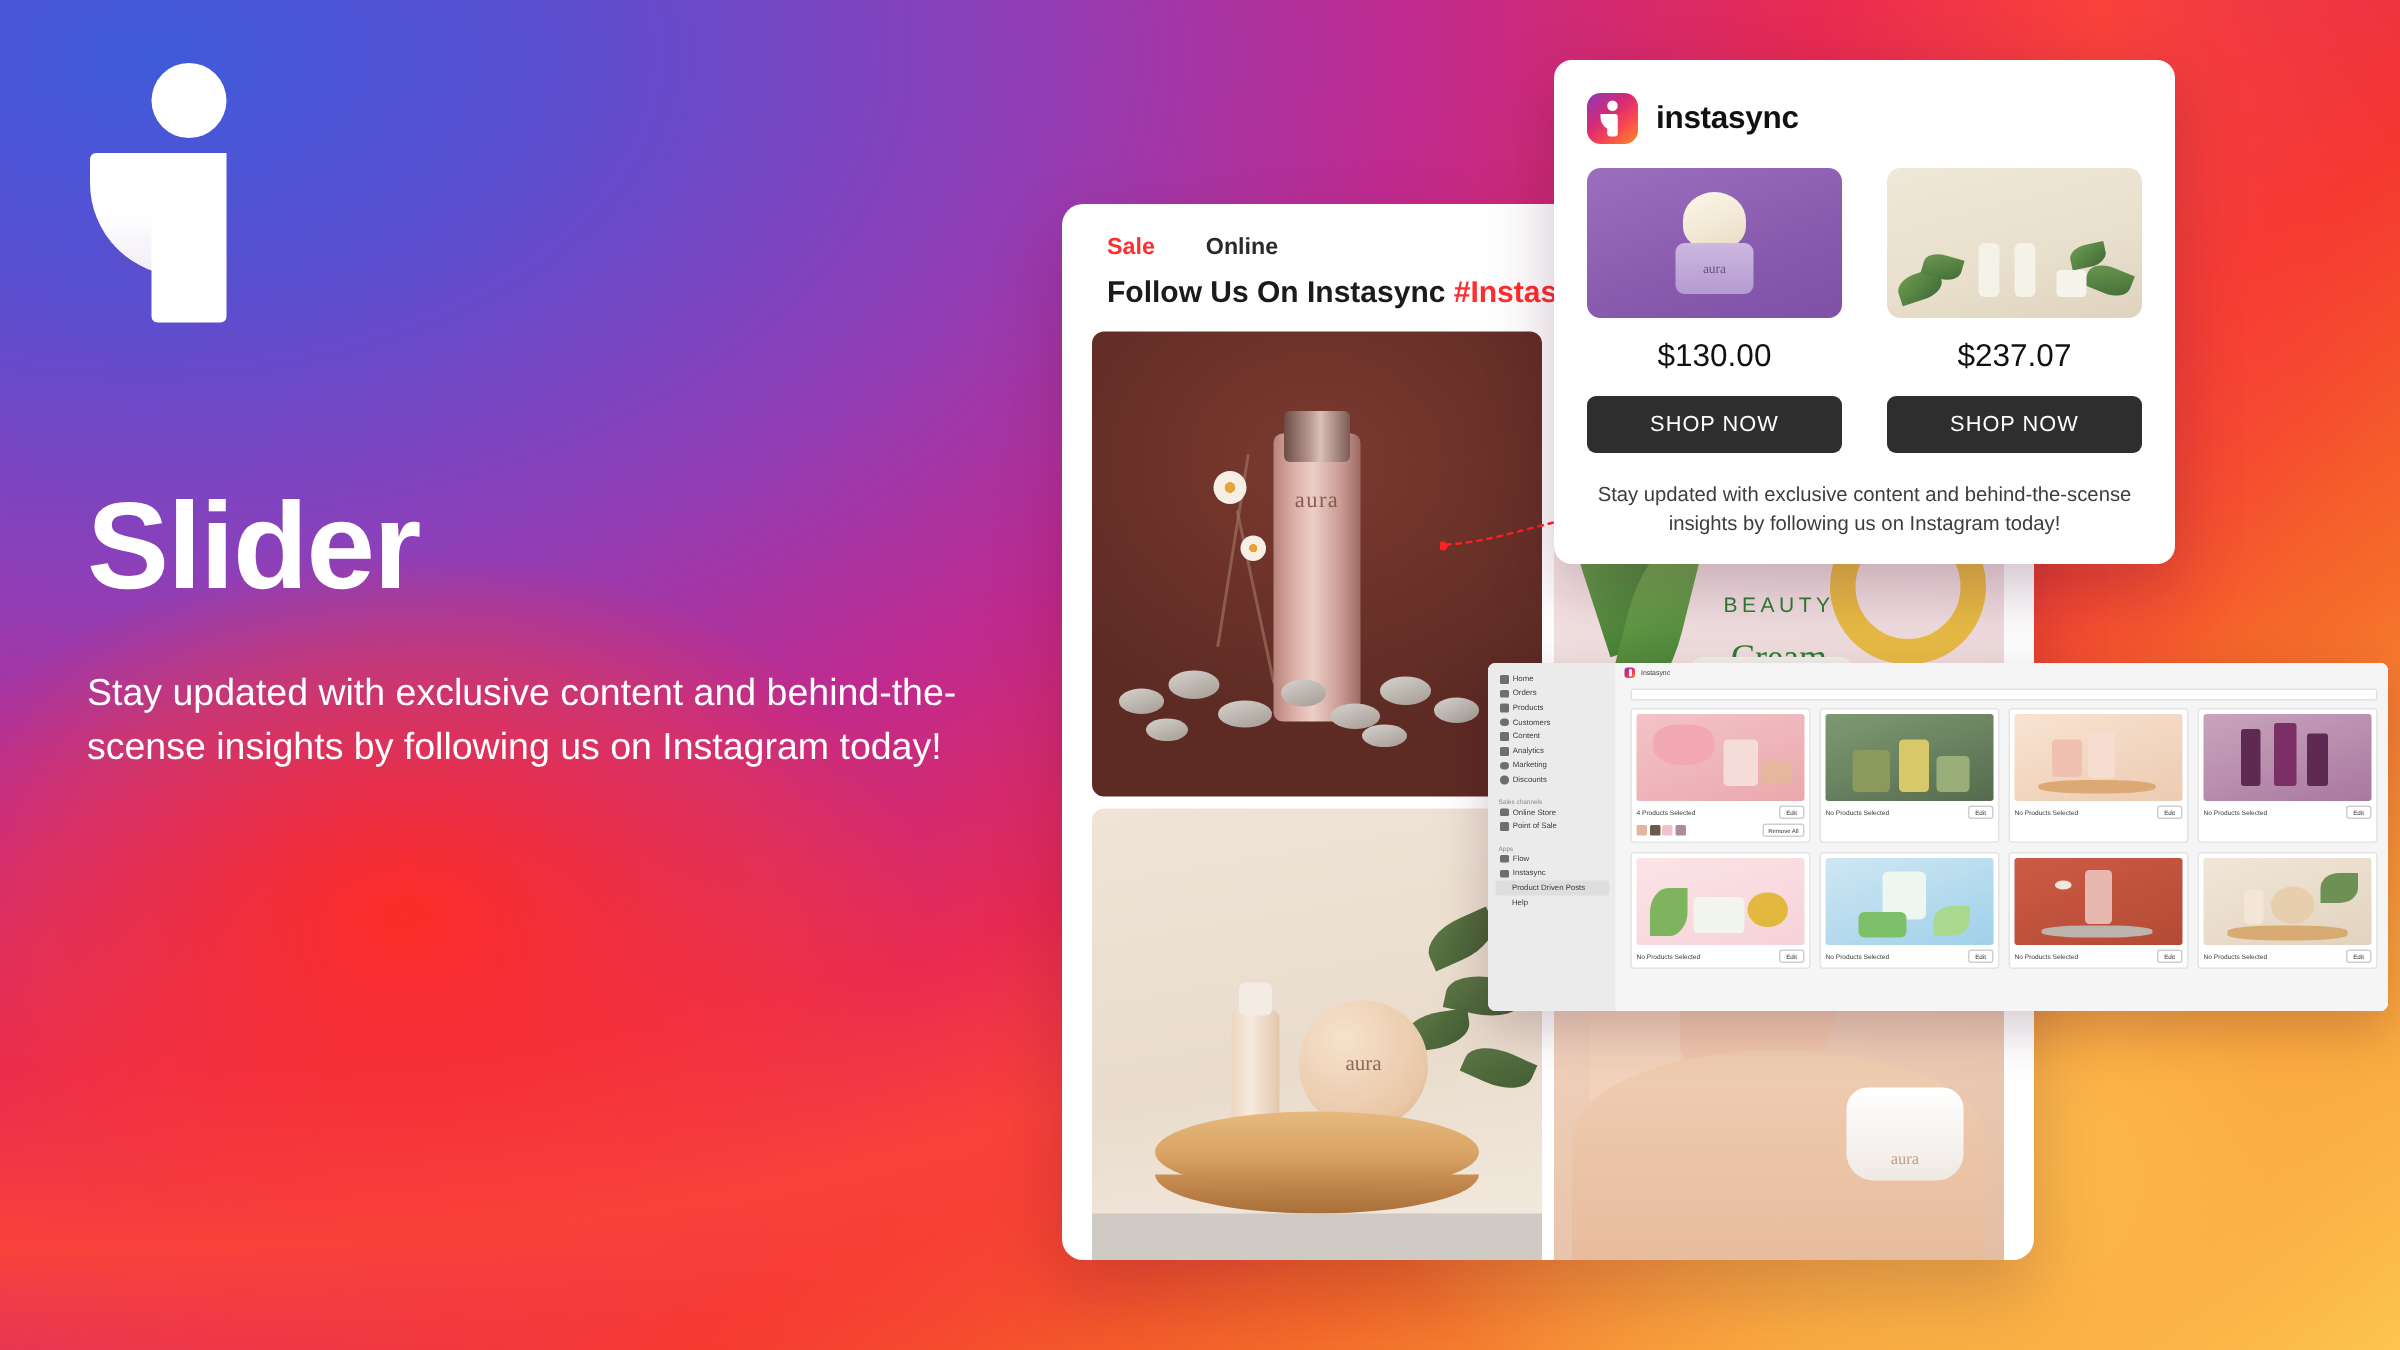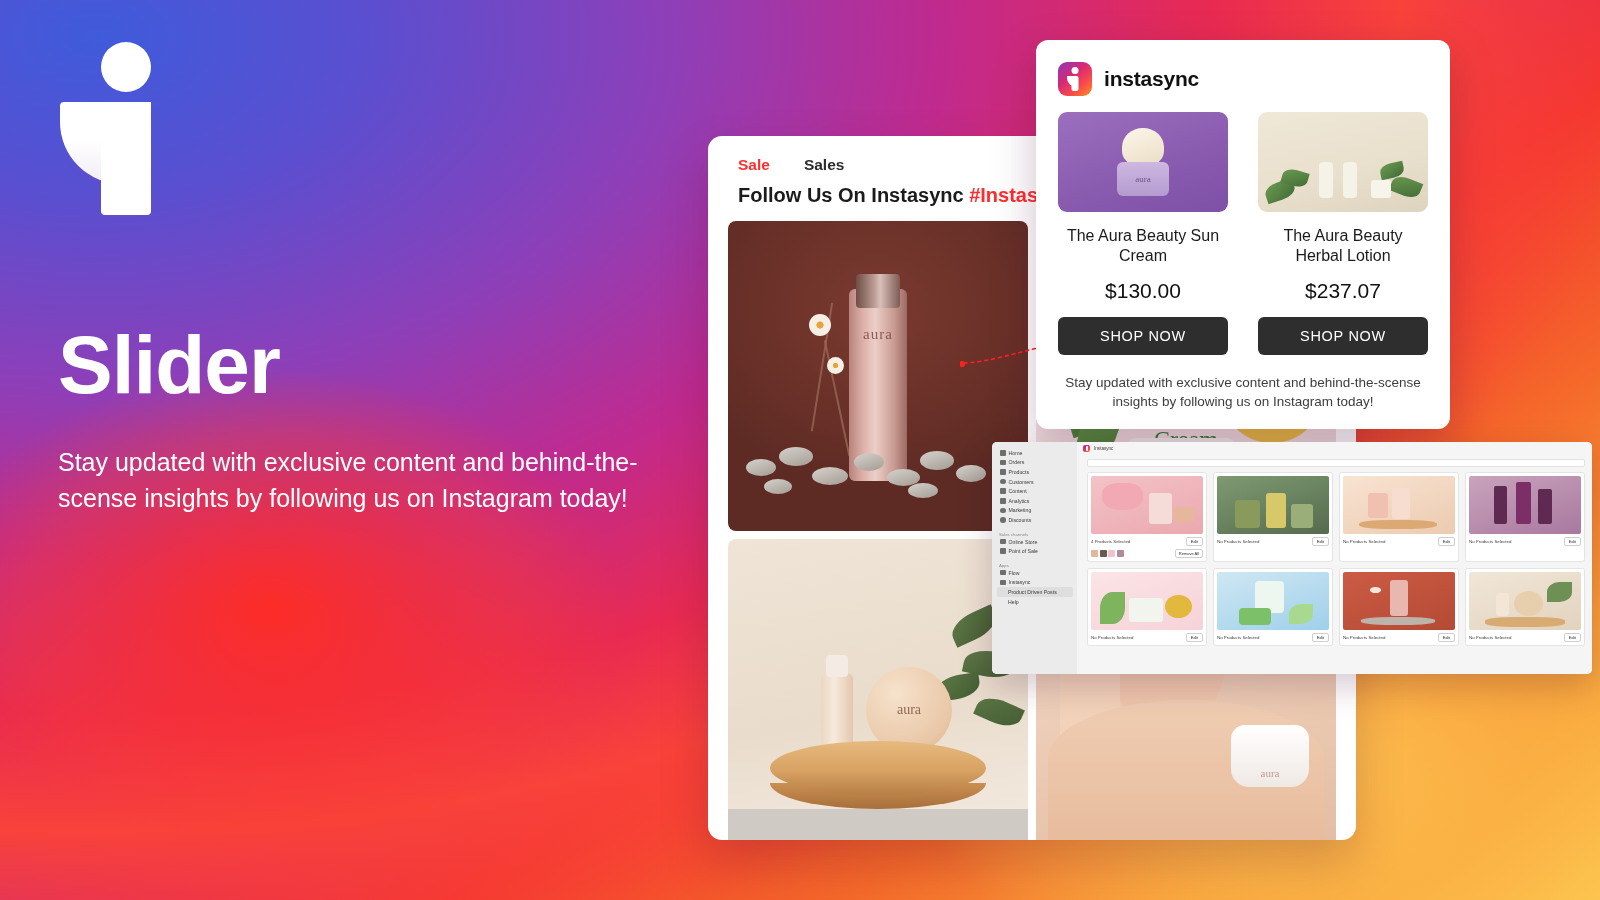--- a/index.html
+++ b/index.html
@@ -219,21 +219,21 @@
     <div class="logo-hook"></div>
     <div class="logo-stem"></div>
   </div>
   <h1 class="title">Slider</h1>
   <p class="lede">Stay updated with exclusive content and behind-the-scense insights by following us on Instagram today!</p>
 </section>
 
 <section class="storefront">
   <div class="sf-tabs">
     <div class="sf-tab active">Sale</div>
-    <div class="sf-tab">Sales</div>
+    <div class="sf-tab">Online</div>
   </div>
   <div class="sf-heading">
     <span>Follow Us On Instasync </span><span class="hash">#Instasync</span>
   </div>
 
   <div class="sf-grid">
 
     <div class="sf-cell img-bottle-stones">
       <div class="stem" style="left:31%;top:26%;height:42%;transform:rotate(9deg);"></div>
       <div class="stem" style="left:36%;top:38%;height:38%;transform:rotate(-12deg);"></div>
@@ -308,36 +308,34 @@
   </div>
 
   <div class="prod-row">
     <div class="prod">
       <div class="prod-thumb thumb-purple">
         <div class="swirl"></div>
         <div class="jarp">
             <b>aura</b>
           </div>
       </div>
-      <div class="prod-name">The Aura Beauty Sun Cream</div>
       <div class="prod-price">$130.00</div>
       <button class="shop-now">SHOP NOW</button>
     </div>
 
     <div class="prod">
       <div class="prod-thumb thumb-beige">
         <div class="lf" style="left:4%;bottom:12%;width:30px;height:18px;transform:rotate(-18deg);"></div>
         <div class="lf" style="left:14%;bottom:26%;width:26px;height:16px;transform:rotate(16deg);"></div>
         <div class="lf" style="right:4%;bottom:16%;width:30px;height:18px;transform:rotate(22deg);"></div>
         <div class="lf" style="right:14%;bottom:34%;width:24px;height:15px;transform:rotate(-12deg);"></div>
         <div class="bt" style="left:36%;"></div>
         <div class="bt" style="left:50%;"></div>
         <div style="position:absolute;right:22%;bottom:14%;width:20px;height:18px;border-radius:3px;background:#f7f4ec;"></div>
       </div>
-      <div class="prod-name">The Aura Beauty Herbal Lotion</div>
       <div class="prod-price">$237.07</div>
       <button class="shop-now">SHOP NOW</button>
     </div>
   </div>
 
   <div class="popup-foot">Stay updated with exclusive content and behind-the-scense insights by following us on Instagram today!</div>
 </section>
 
 <section class="admin">
   <aside class="admin-side">

